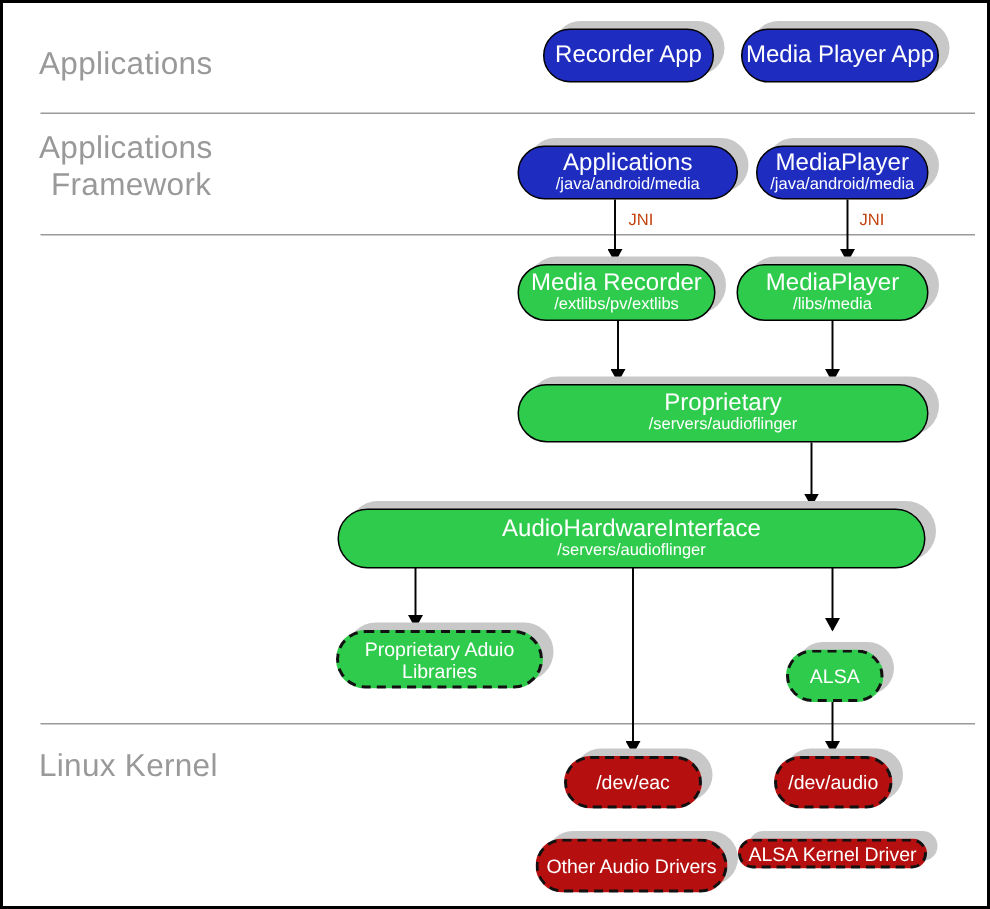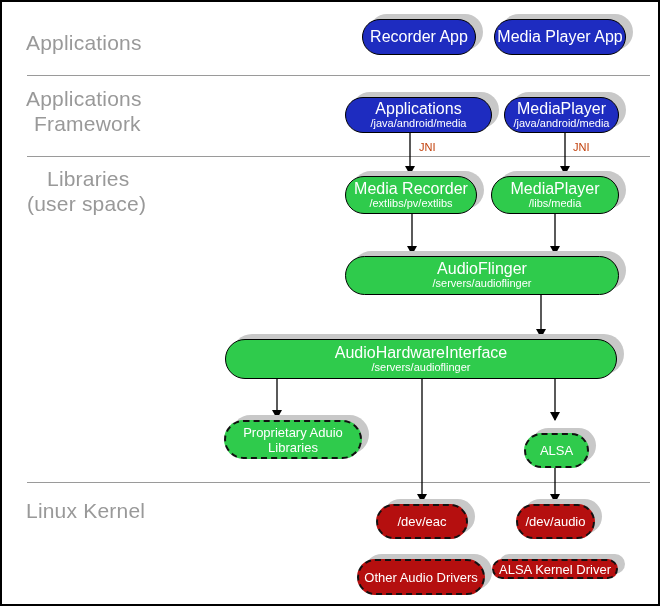--- a/index.html
+++ b/index.html
@@ -35,24 +35,20 @@
 </style>
 </head>
 <body>
 
 <div class="canvas">
 
   <div class="section-label" style="left:24px;top:28px;">Applications</div>
   <div class="section-label" style="left:24px;top:84px;">
     <div>Applications</div>
     <div style="padding-left:8px;">Framework</div>
-  </div>
-  <div class="section-label" style="left:25px;top:164px;">
-    <div style="padding-left:20px;">Libraries</div>
-    <div>(user space)</div>
   </div>
   <div class="section-label" style="left:24px;top:496px;">Linux Kernel</div>
 
   <div class="divider" style="top:73px;"></div>
   <div class="divider" style="top:154px;"></div>
   <div class="divider" style="top:480px;"></div>
 
   <svg class="arrows" width="660" height="606" viewBox="0 0 660 606">
     <defs>
       <marker id="ah" markerUnits="userSpaceOnUse" markerWidth="10" markerHeight="10" refX="8" refY="5" orient="auto">
@@ -92,21 +88,21 @@
   <div class="pill green" style="left:343px;top:174px;width:132px;height:38px;">
     <div class="t">Media Recorder</div>
     <div class="s">/extlibs/pv/extlibs</div>
   </div>
   <div class="pill green" style="left:489px;top:174px;width:128px;height:38px;">
     <div class="t">MediaPlayer</div>
     <div class="s">/libs/media</div>
   </div>
 
   <div class="pill green" style="left:343px;top:254px;width:274px;height:39px;">
-    <div class="t">AudioFlinger</div>
+    <div class="t">Proprietary</div>
     <div class="s">/servers/audioflinger</div>
   </div>
 
   <div class="pill green" style="left:223px;top:337px;width:392px;height:40px;">
     <div class="t">AudioHardwareInterface</div>
     <div class="s">/servers/audioflinger</div>
   </div>
 
   <div class="pill green dashed small" style="left:222px;top:418px;width:138px;height:39px;padding:0 10px;">
     <div class="t">Proprietary Aduio Libraries</div>

